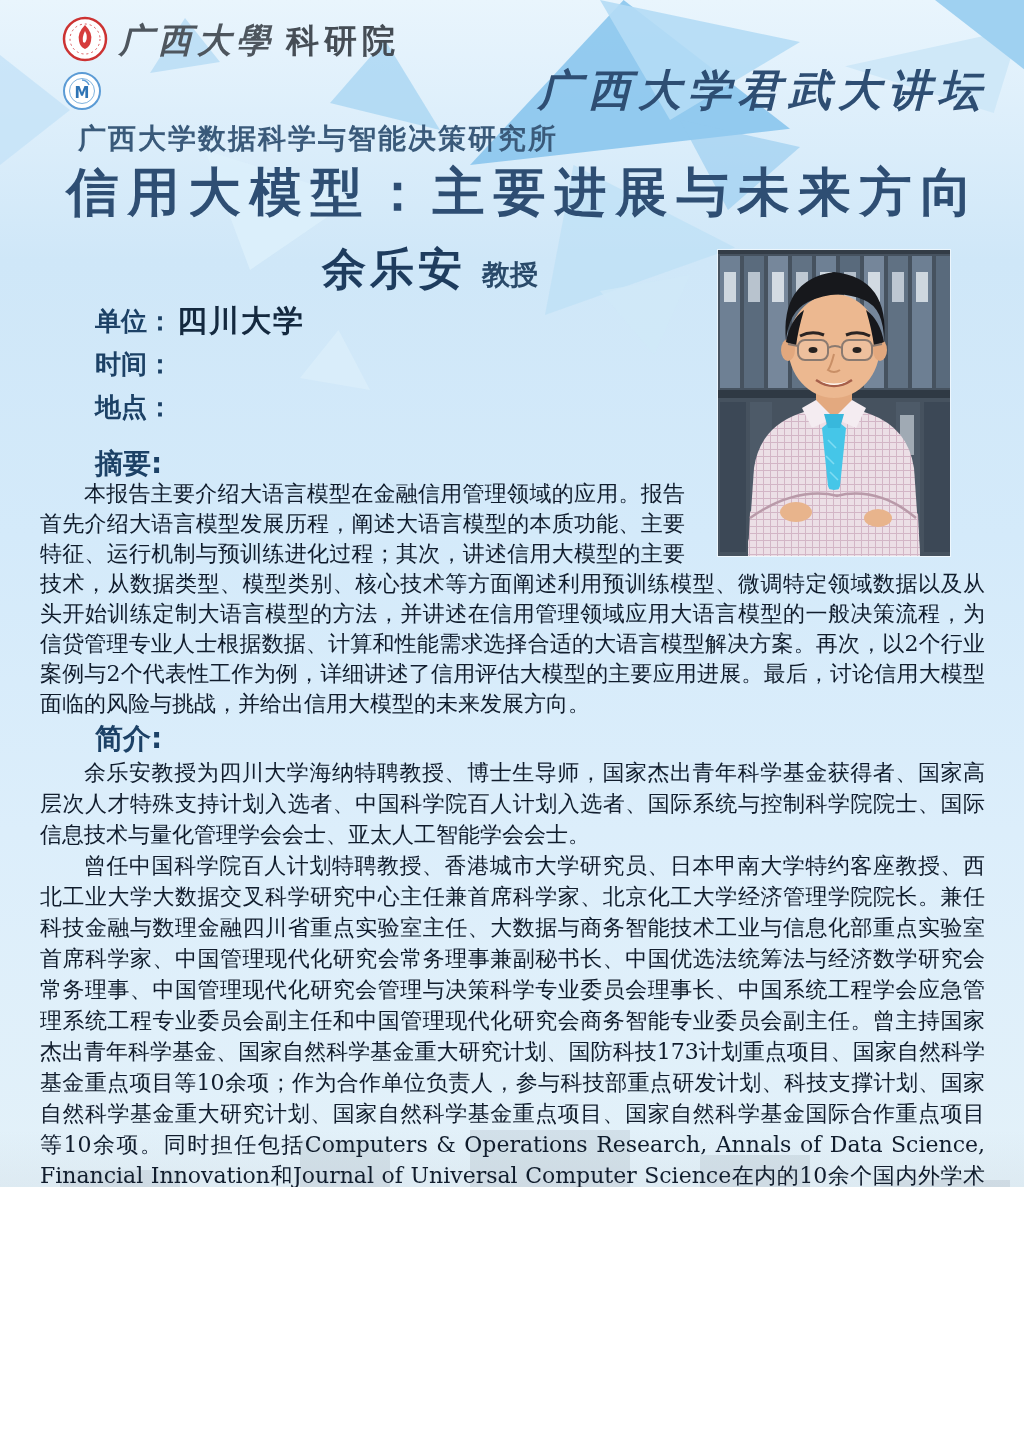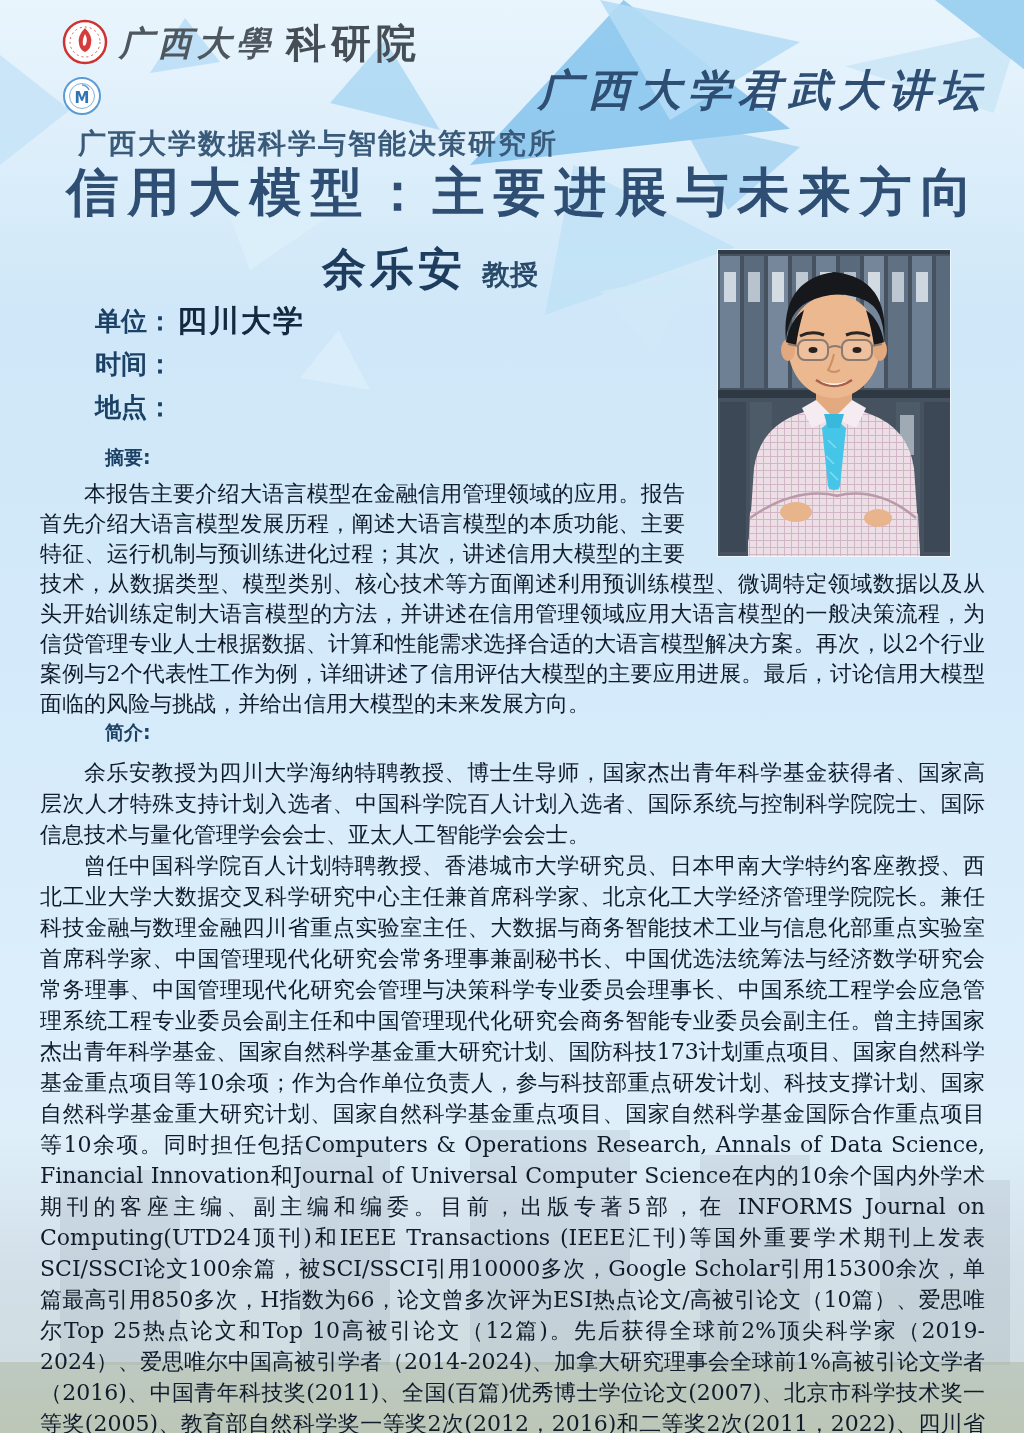--- a/index.html
+++ b/index.html
@@ -1,18 +1,18 @@
 <!DOCTYPE html>
 <html><head>
 <meta charset="utf-8">
 <style>
   html,body{margin:0;padding:0;}
   body{font-family:"DejaVu Serif","Liberation Serif",serif;}
   .poster{
-    position:relative;width:1024px;height:1433px;overflow:hidden;
+    position:relative;width:1024px;height:1187px;overflow:hidden;
     background:linear-gradient(180deg,#e9f5fd 0%,#cfe7f8 22%,#d4eafa 45%,#dceefb 70%,#e3f1f9 100%);
   }
   
   .tri{position:absolute;z-index:0;}
   .t1{left:470px;top:0;width:320px;height:165px;background:#85c3ec;opacity:.85;clip-path:polygon(48% 0,100% 78%,0 100%);}
   .t2{left:600px;top:0;width:200px;height:120px;background:#b4dbf5;opacity:.9;clip-path:polygon(0 0,100% 35%,35% 100%);}
   .t3{left:845px;top:28px;width:175px;height:85px;background:#cfe8f8;clip-path:polygon(0 45%,100% 0,85% 100%);}
   .t4{left:935px;top:0;width:90px;height:70px;background:#9fd1f1;clip-path:polygon(0 0,100% 0,100% 100%);}
   .t5{left:330px;top:40px;width:110px;height:90px;background:#a9d6f2;opacity:.8;clip-path:polygon(50% 0,100% 100%,0 70%);}
   .t6{left:150px;top:18px;width:70px;height:55px;background:#bfe0f6;clip-path:polygon(0 100%,50% 0,100% 80%);}
@@ -25,36 +25,36 @@
   
   .watermark{position:absolute;left:0;top:1130px;width:1024px;height:303px;z-index:0;}
   .wm-sky{position:absolute;left:0;top:0;width:100%;height:100%;background:linear-gradient(180deg,rgba(190,195,200,0) 0%,rgba(170,176,182,.25) 45%,rgba(168,175,168,.3) 75%,rgba(173,182,158,.42) 100%);}
   .wm-b{position:absolute;background:#8d959e;opacity:.18;}
   .wm-lawn{position:absolute;left:0;top:232px;width:100%;height:71px;background:linear-gradient(180deg,rgba(154,165,135,.35),rgba(170,178,150,.45));}
   
   .org{position:absolute;left:62px;top:16px;z-index:2;}
   .org-row{display:flex;align-items:center;gap:11px;margin-bottom:5px;}
   .seal{flex:0 0 auto;}
   .org1-cal{font-size:34px;font-weight:bold;font-style:italic;color:#4e565e;letter-spacing:5px;font-family:"DejaVu Serif",serif;}
-  .org1-suffix{font-size:40px;font-weight:bold;color:#454d55;letter-spacing:5px;font-family:"DejaVu Sans","Liberation Sans",sans-serif;}
+  .org1-suffix{font-size:33px;font-weight:bold;color:#454d55;letter-spacing:5px;font-family:"DejaVu Sans","Liberation Sans",sans-serif;}
   .org2{font-size:28px;font-weight:bold;color:#3d5d7d;letter-spacing:2px;font-family:"DejaVu Sans","Liberation Sans",sans-serif;}
   .org3{font-size:28px;font-weight:bold;color:#3a5a7a;letter-spacing:2px;margin-left:16px;font-family:Liberation Mono, monospace;}
   .series{position:absolute;left:538px;top:62px;z-index:2;font-size:43px;font-weight:bold;font-style:italic;color:#2e4e73;letter-spacing:7px;font-family:"DejaVu Serif",serif;}
   .main-title{position:absolute;left:12px;top:158px;width:1024px;z-index:2;text-align:center;font-size:52px;font-weight:bold;color:#2e4e73;letter-spacing:9px;font-family:"DejaVu Serif",serif;}
   .speaker{position:absolute;left:0;top:240px;width:860px;z-index:2;text-align:center;}
   .speaker-name{font-size:44px;font-weight:bold;color:#1e3c5e;letter-spacing:4px;}
   .speaker-title{font-size:28px;color:#2a4a6a;margin-left:16px;font-weight:bold;}
   
   .photo{position:absolute;left:718px;top:250px;width:232px;height:306px;z-index:2;box-shadow:0 0 0 1px rgba(255,255,255,.6);}
   
   .info{position:absolute;left:95px;top:300px;z-index:2;}
   .info-row{height:43px;display:flex;align-items:center;}
   .info-label{font-size:26px;font-weight:bold;color:#1c4166;font-family:"DejaVu Sans","Liberation Sans",sans-serif;}
   .info-value{font-size:30px;color:#14293f;font-weight:bold;margin-left:4px;letter-spacing:2px;}
-  .sec-head{position:absolute;left:95px;z-index:2;font-size:19px;font-weight:bold;color:#1c4166;font-family:"DejaVu Sans","Liberation Sans",sans-serif;margin-left:10px;}
+  .sec-head{position:absolute;left:95px;z-index:2;font-size:28px;font-weight:bold;color:#1c4166;font-family:"DejaVu Sans","Liberation Sans",sans-serif;}
   .abstract-head{top:445px;}
   .bio-head{top:720px;}
   .body-text{position:absolute;left:40px;width:945px;z-index:2;font-size:22px;line-height:30px;color:#101c2c;text-align:justify;}
   .abstract-body{top:479px;}
   .bio-body{top:757px;line-height:31px;}
   .body-text p{margin:0;text-indent:2em;}
   .photo-spacer{float:right;width:300px;height:88px;}
 </style>
 </head>
 <body>

